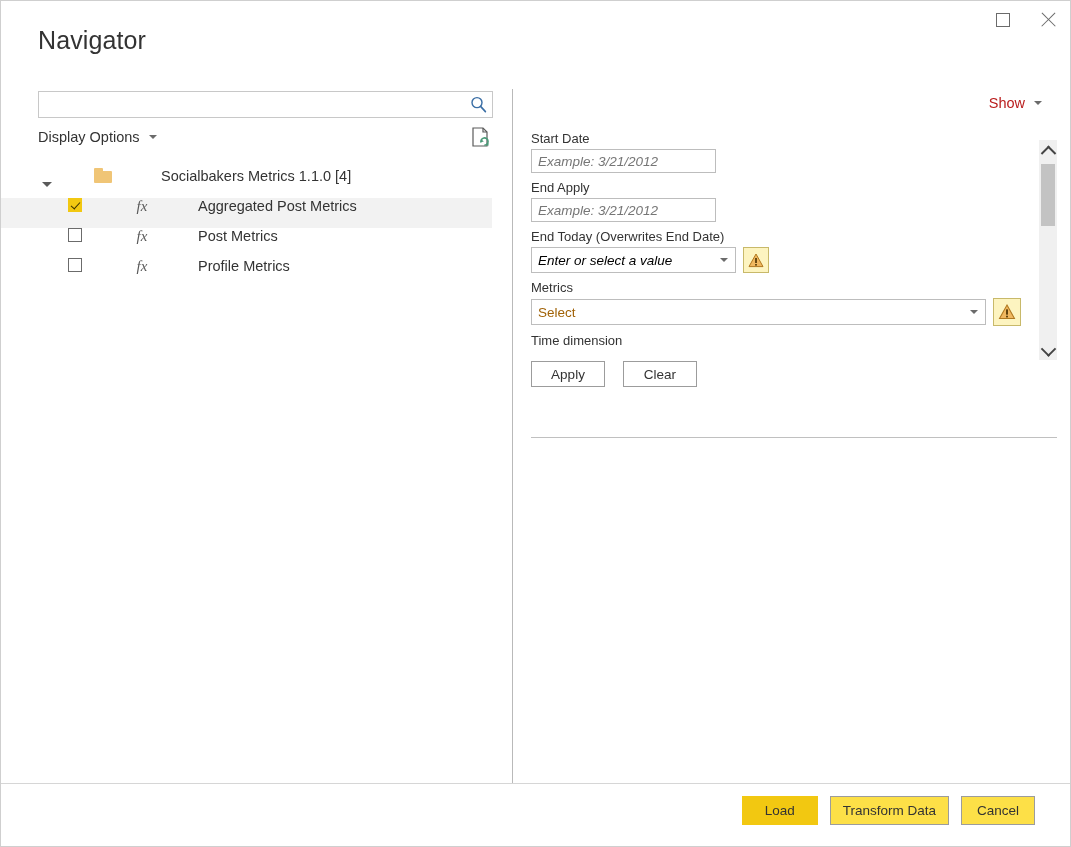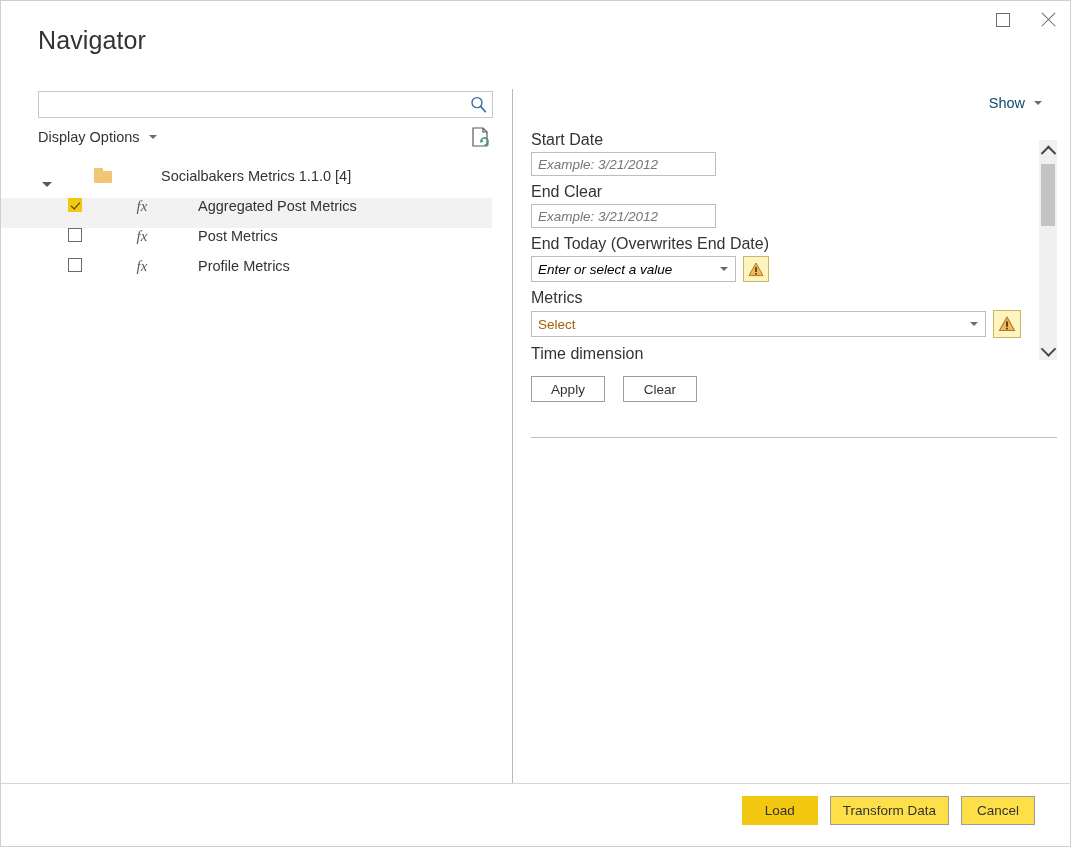--- a/index.html
+++ b/index.html
@@ -270,31 +270,31 @@
     position: absolute;
     right: 28px;
     top: 19px;
     display: flex;
     align-items: center;
     gap: 9px;
     cursor: default;
   }
   .show-label {
     font-size: 14.5px;
-    color: #0c4a6e;
+    color: #b91c1c;
   }
 
   .form {
     position: absolute;
     left: 18px;
     top: 55px;
     width: 490px;
   }
   .field-label {
-    font-size: 16px;
+    font-size: 13px;
     color: #333;
     margin-bottom: 3px;
     margin-top: 7px;
   }
   .field-label.first { margin-top: 0; }
 
   .textbox {
     width: 185px;
     height: 24px;
     border: 1px solid #bdbdbd;
@@ -544,21 +544,21 @@
     <div class="show-row">
       <span class="show-label">Show</span>
       <span class="caret-down"></span>
     </div>
 
     <div class="form">
 
       <div class="field-label first">Start Date</div>
       <input class="textbox" type="text" value="" placeholder="Example: 3/21/2012" style="">
 
-      <div class="field-label">End Clear</div>
+      <div class="field-label">End Apply</div>
       <input class="textbox" type="text" value="" placeholder="Example: 3/21/2012" style="">
 
       <div class="field-label">End Today (Overwrites End Date)</div>
       <div class="combo-row">
         <div class="combo small">
           <span class="combo-text ph">Enter or select a value</span>
           <span class="combo-arrow">
             <span class="caret-down"></span>
           </span>
         </div>

